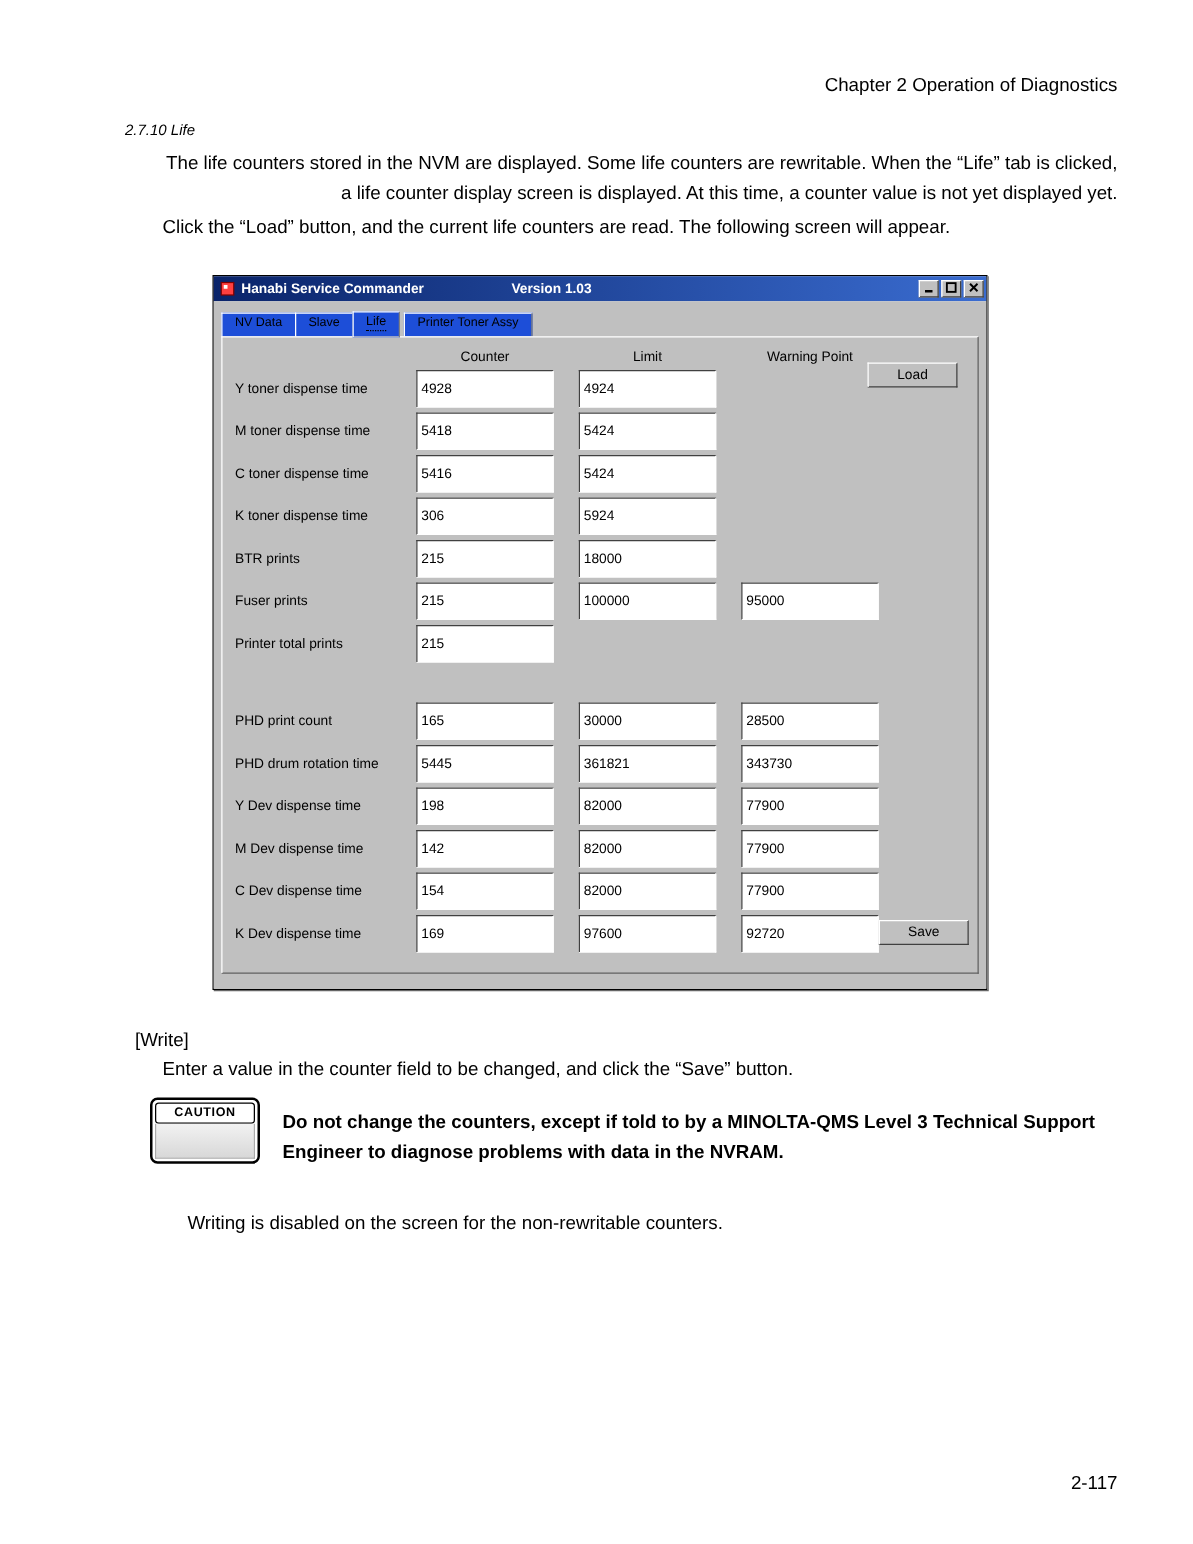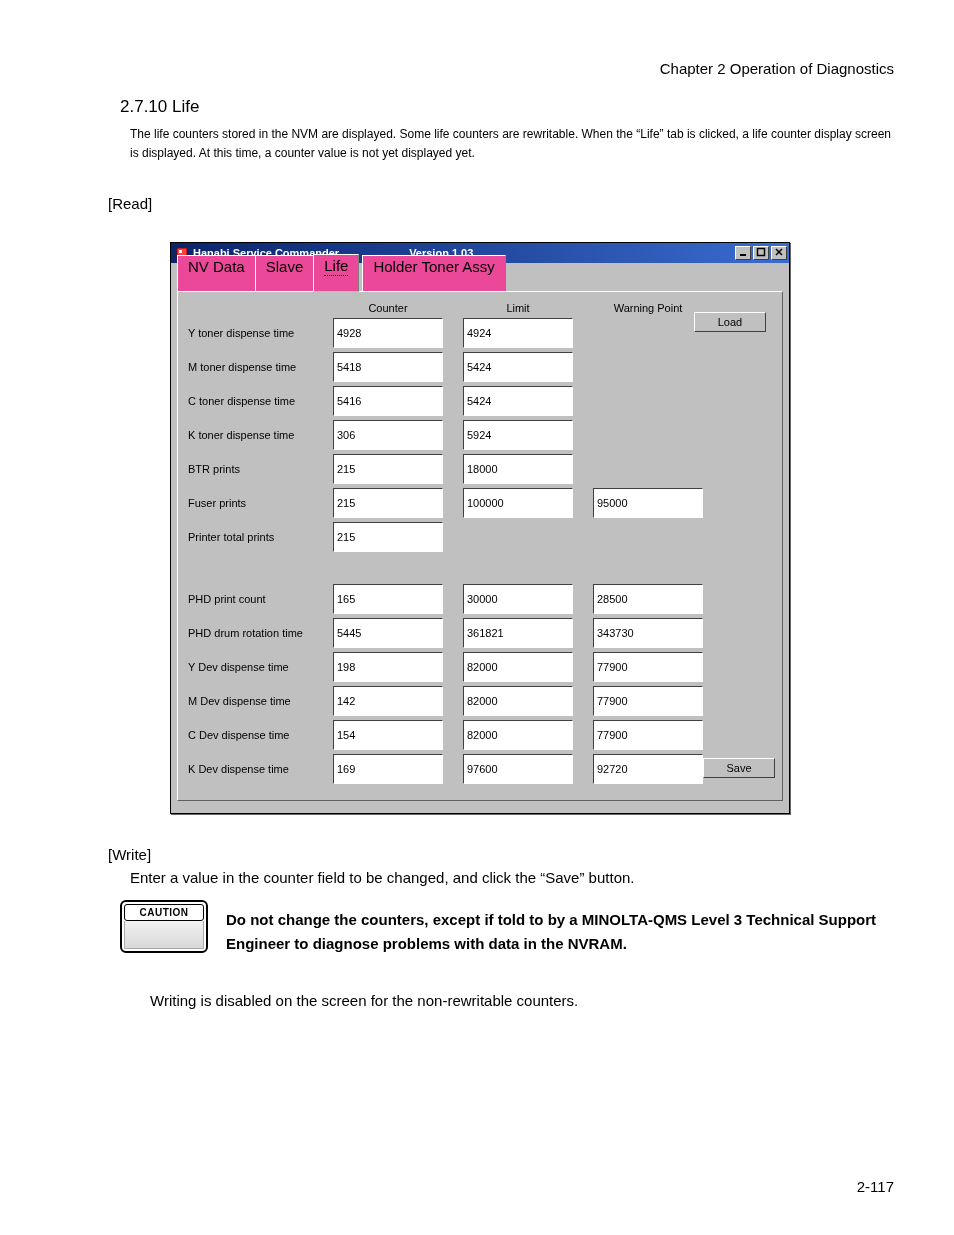--- a/index.html
+++ b/index.html
@@ -16,29 +16,31 @@
     width: 954px;
     height: 1235px;
     padding: 60px 60px 40px 60px;
   }
   .chapter-header {
     text-align: right;
     font-size: 15px;
     margin-bottom: 20px;
   }
   .section-heading {
-    font-size: 17px;
-    margin-left: 60px;
+    font-size: 12px;
+    margin-left: 40px;
     margin-bottom: 8px;
+    font-style: italic;
   }
   .body-text {
-    font-size: 12px;
+    font-size: 15px;
     line-height: 1.6;
     margin-left: 70px;
     margin-right: 0;
+    text-align: right;
   }
   .sub-heading {
     font-size: 15px;
     margin-left: 48px;
     margin-top: 32px;
   }
   .sub-body {
     font-size: 15px;
     margin-left: 70px;
     margin-top: 6px;
@@ -94,26 +96,26 @@
     background: #c0c0c0;
     padding: 6px 6px 12px 6px;
   }
   .tab-strip {
     display: flex;
     align-items: flex-end;
     height: 22px;
     position: relative;
   }
   .tab {
-    background: #ec4899;
+    background: #1d4ed8;
     border: 1px solid #fff;
     border-right-color: #808080;
     border-bottom: none;
-    padding: 2px 10px 17px 10px;
-    font-size: 15px;
+    padding: 2px 10px 6px 10px;
+    font-size: 10px;
     margin-right: -1px;
     position: relative;
     top: 1px;
   }
   .tab.active {
     border-bottom: 1px solid #c0c0c0;
     z-index: 2;
   }
   .tab.active .tab-label {
     border-bottom: 1px dotted #000;
@@ -228,21 +230,21 @@
 </style>
 </head>
 <body>
 
 <div class="page">
   <div class="chapter-header">Chapter 2  Operation of Diagnostics</div>
 
   <div class="section-heading">2.7.10 Life</div>
   <div class="body-text">The life counters stored in the NVM are displayed. Some life counters are rewritable. When the “Life” tab is clicked, a life counter display screen is displayed. At this time, a counter value is not yet displayed yet.</div>
 
-  <div class="sub-heading">[Read]</div>
+  <div class="sub-body">Click the “Load” button, and the current life counters are read. The following screen will appear.</div>
 
   <div class="app-window">
     <div class="titlebar">
       <span class="app-icon">
         <svg width="12" height="12" viewBox="0 0 12 12">
             <rect x="1" y="1" width="10" height="10" fill="#ff4040" stroke="#800000"></rect>
             <rect x="3" y="3" width="3" height="3" fill="#fff"></rect>
           </svg>
       </span>
       <span class="title-text">Hanabi Service Commander</span>
@@ -267,21 +269,21 @@
         </div>
       </div>
     </div>
 
     <div class="client-area">
       <div class="tab-strip" id="tab-strip">
           <div class="tab"><span class="tab-label">NV Data</span></div>
           <div class="tab"><span class="tab-label">Slave</span></div>
           <div class="tab active"><span class="tab-label">Life</span></div>
           <div class="tab-sep"></div>
-          <div class="tab"><span class="tab-label">Holder Toner Assy</span></div>
+          <div class="tab"><span class="tab-label">Printer Toner Assy</span></div>
         </div>
 
       <div class="tab-panel">
         <div class="btn-3d" id="btn-load">Load</div>
         <div class="btn-3d" id="btn-save">Save</div>
 
         <div class="grid" id="life-grid">
             <div></div>
             <div class="col-header">Counter</div>
             <div></div>

